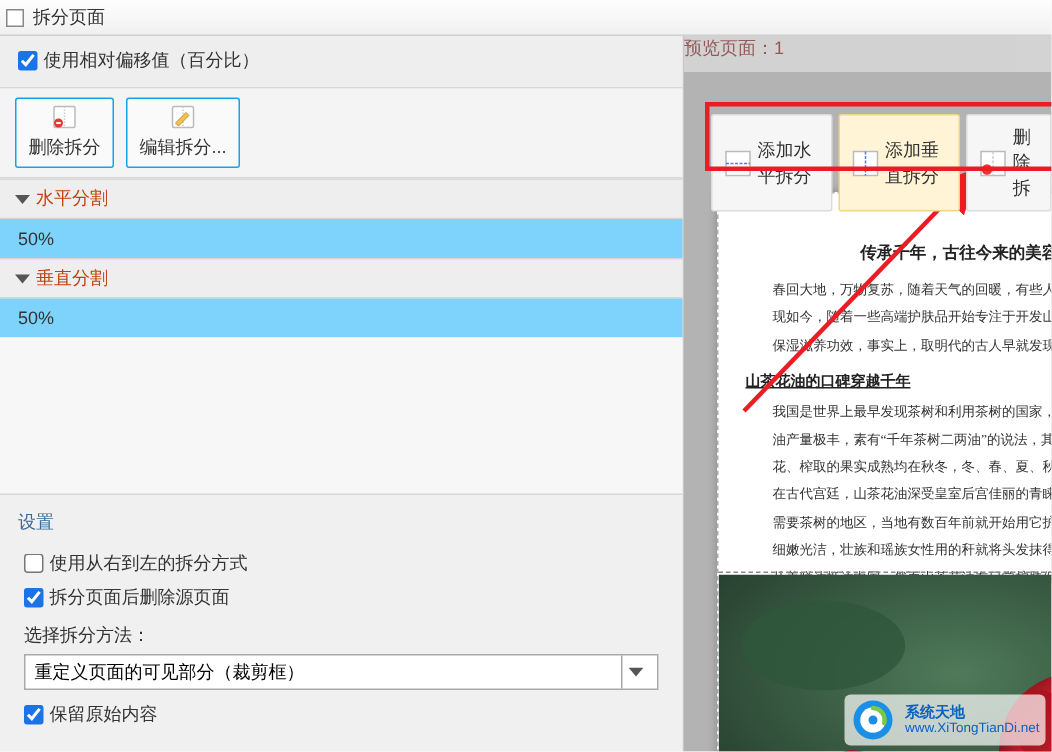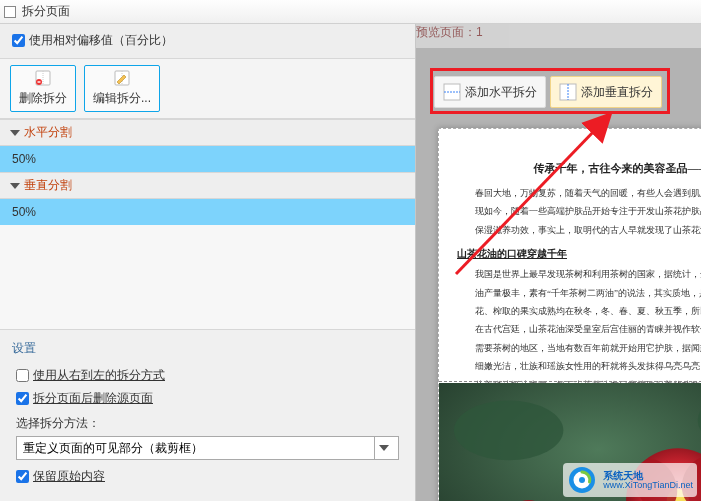--- a/index.html
+++ b/index.html
@@ -1,35 +1,35 @@
 <!DOCTYPE html>
 <html><head>
 <meta charset="utf-8">
 <style>
 * { box-sizing: border-box; margin: 0; padding: 0; }
 body { font-family: "Microsoft YaHei", Arial, sans-serif; font-size: 12px; background: #ededed; width: 701px; height: 501px; overflow: hidden; position: relative; }
 .window-titlebar { height: 24px; background: linear-gradient(#fefefe, #f0f0f0); border-bottom: 1px solid #d0d0d0; display: flex; align-items: center; padding: 0 4px; gap: 6px; }
 .titlebar-icon { width: 12px; height: 12px; border: 1px solid #888; background: #fff; }
 .titlebar-text { color: #333; }
 .main { display: flex; height: calc(100% - 24px); }
-.left { width: 416px; background: #f7f7f7; border-right: 1px solid #c7c7c7; display: flex; flex-direction: column; }
+.left { width: 456px; background: #f7f7f7; border-right: 1px solid #c7c7c7; display: flex; flex-direction: column; }
 .right { flex: 1; background: #b3b3b3; position: relative; overflow: hidden; }
 .chk-row { padding: 8px 12px; background: #eeeeee; border-bottom: 1px solid #d7d7d7; }
 .chk-row .cb { display: inline-flex; align-items: center; gap: 4px; color: #333; }
 input[type=checkbox] { width: 13px; height: 13px; accent-color: #1a73e8; }
 .toolbar-left { display: flex; gap: 8px; padding: 6px 10px; background: #f4f4f4; border-bottom: 1px solid #d7d7d7; }
 .toolbtn { display: inline-flex; align-items: center; gap: 4px; padding: 4px 8px; background: #fafafa; border: 1px solid #0ea5e9; border-radius: 2px; cursor: pointer; color: #333; flex-direction: column; }
 .toolbtn .ic { width: 16px; height: 16px; display: inline-flex; align-items: center; justify-content: center; }
 .section-hdr { display: flex; align-items: center; gap: 4px; padding: 4px 10px; background: #eee; border-top: 1px solid #d7d7d7; border-bottom: 1px solid #d7d7d7; font-weight: normal; color: #c2410c; }
 .tri { width: 0; height: 0; border-left: 5px solid transparent; border-right: 5px solid transparent; border-top: 6px solid #555; }
 .section-body { padding: 6px 12px; background: #7dd3fc; color: #333; }
 .spacer { flex: 1; background: #f7f7f7; }
 .settings { padding: 10px 12px; background: #f0f0f0; border-top: 1px solid #d7d7d7; }
 .settings .title { color: #376a9a; margin-bottom: 10px; }
-.settings .opt { margin: 6px 4px; color: #333; display: flex; align-items: center; gap: 4px; text-decoration: underline; }
+.settings .opt { margin: 6px 4px; color: #333; display: flex; align-items: center; gap: 4px; }
 .settings .label { margin: 8px 4px 4px; display: block; color: #333; }
 .select-row { display: flex; align-items: center; gap: 0; margin: 4px 4px 8px; }
 .select { flex: 1; height: 24px; border: 1px solid #a9a9a9; background: #fff; padding: 0 6px; display: flex; align-items: center; justify-content: space-between; }
 .select .arrowbtn { width: 18px; height: 22px; border-left: 1px solid #a9a9a9; display: flex; align-items: center; justify-content: center; }
 .indent-opt { margin-left: 28px; }
 
 .preview-header { position: absolute; left: 0; top: 0; right: 0; height: 24px; background: #e8e8e8; display: flex; padding: 0 0; color: #7f1d1d; opacity: .6; z-index: 1;}
 .preview-toolbar { position: absolute; left: 18px; top: 52px; right: 0; display: flex; gap: 4px; z-index: 5; }
 .pv-btn { display: inline-flex; align-items: center; gap: 4px; padding: 6px 8px; border-radius: 2px; border: 1px solid transparent; cursor: pointer; color: #333; font-size: 12px; }
 .pv-btn.normal { background: #f6f6f6; border-color: #dcdcdc; }
@@ -152,20 +152,31 @@
         <span>添加水平拆分</span>
       </div>
       <div class="pv-btn highlight">
         <span class="pv-ic">
           <svg width="18" height="18" viewBox="0 0 18 18">
               <rect x="1" y="1" width="16" height="16" fill="#fff" stroke="#bbb"></rect>
               <line x1="9" y1="1" x2="9" y2="17" stroke="#3b82f6" stroke-dasharray="2 1"></line>
             </svg>
         </span>
         <span>添加垂直拆分</span>
+      </div>
+      <div class="pv-btn normal">
+        <span class="pv-ic">
+          <svg width="18" height="18" viewBox="0 0 18 18">
+              <rect x="1" y="1" width="16" height="16" fill="#fff" stroke="#bbb"></rect>
+              <line x1="9" y1="1" x2="9" y2="17" stroke="#ccc" stroke-dasharray="2 1"></line>
+              <circle cx="5" cy="13" r="3.5" fill="#e33"></circle>
+              <rect x="3" y="12.2" width="4" height="1.6" fill="#fff"></rect>
+            </svg>
+        </span>
+        <span>删除拆</span>
       </div>
     </div>
 
     <svg class="arrow-svg" width="180" height="180">
       <defs>
           <marker id="ah" markerWidth="12" markerHeight="12" refX="2" refY="5" orient="auto">
             <path d="M0 0 L10 5 L0 10 Z" fill="#ec1c24"></path>
           </marker>
         </defs>
       <line x1="10" y1="160" x2="150" y2="15" stroke="#ec1c24" stroke-width="3" marker-end="url(#ah)"></line>

